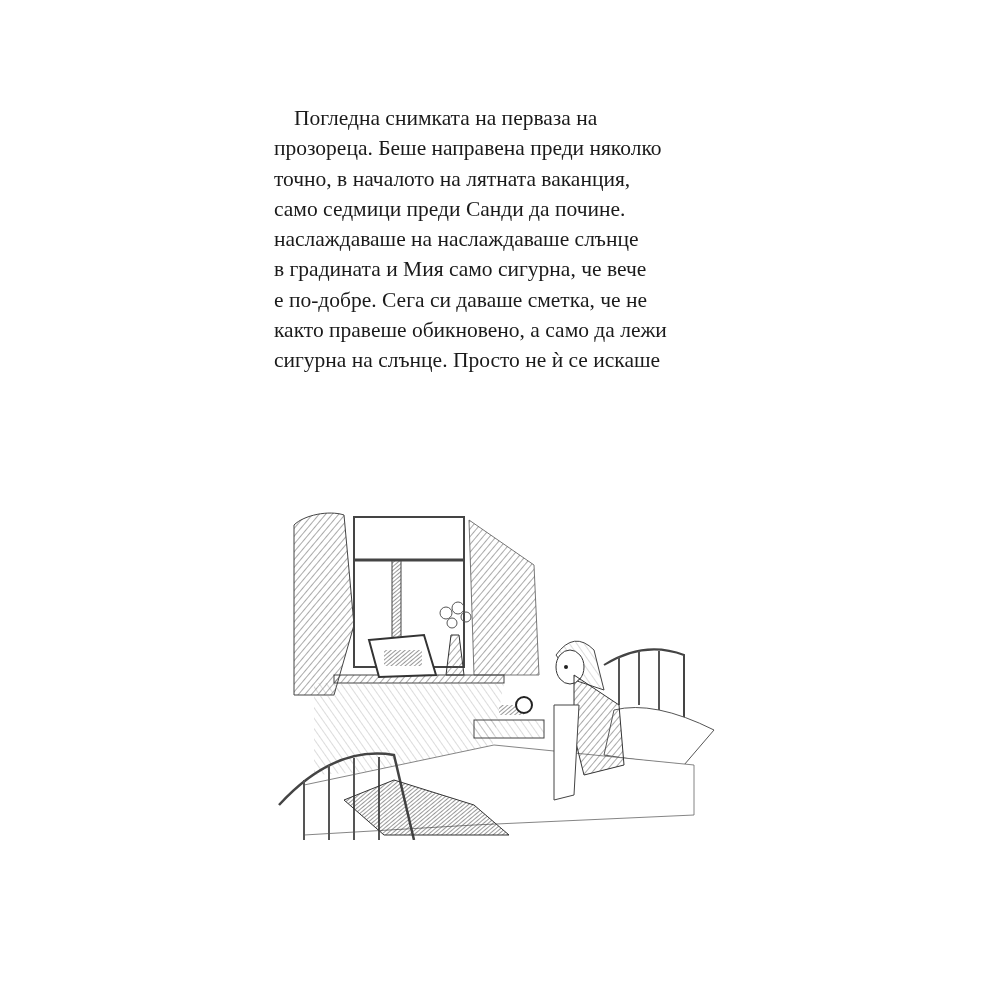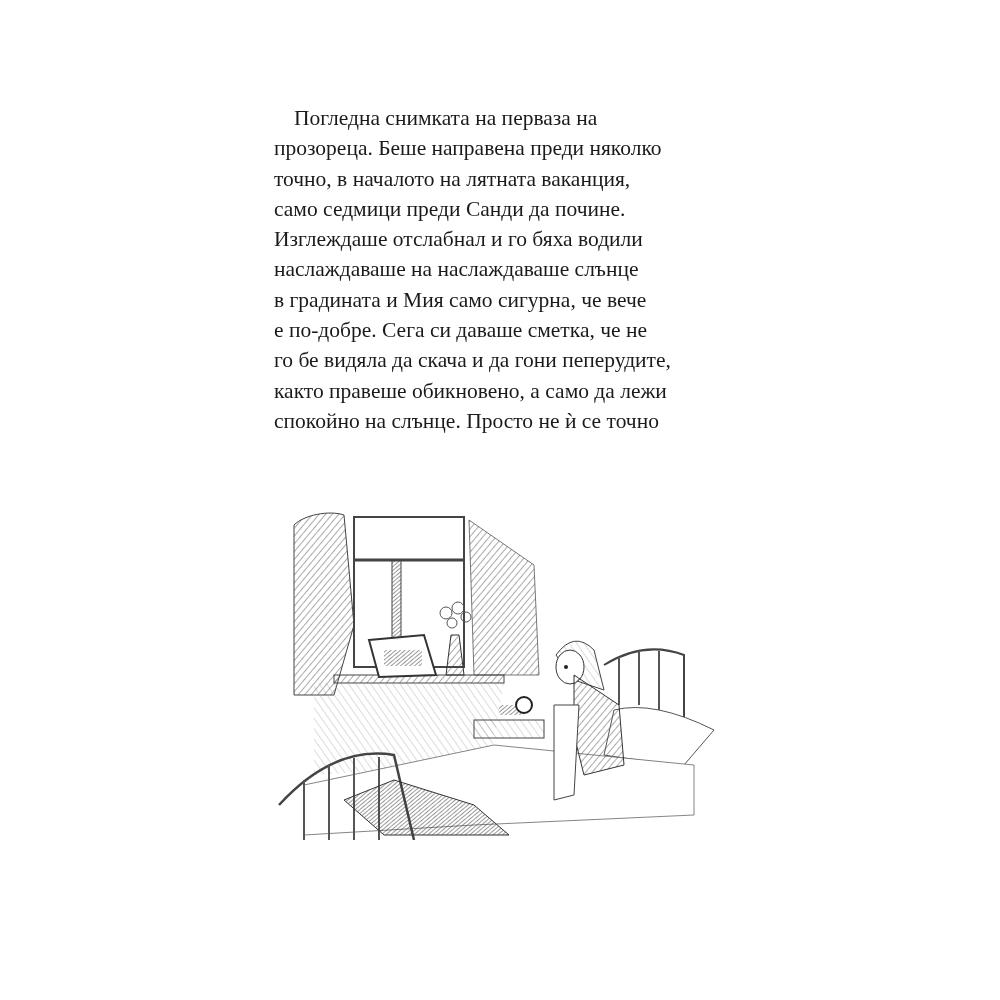--- a/index.html
+++ b/index.html
@@ -17,27 +17,25 @@
   </style>
 </head>
 <body>
 
 <div class="page">
   <div class="text-block">
     <span class="line indent">Погледна снимката на перваза на</span>
     <span class="line">прозореца. Беше направена преди няколко</span>
     <span class="line">точно, в началото на лятната ваканция,</span>
     <span class="line">само седмици преди Санди да почине.</span>
-    <span class="line">Изглеждаше отслабнал и го бяха водили</span>
     <span class="line">наслаждаваше на наслаждаваше слънце</span>
     <span class="line">в градината и Мия само сигурна, че вече</span>
     <span class="line">е по-добре. Сега си даваше сметка, че не</span>
-    <span class="line">го бе видяла да скача и да гони пеперудите,</span>
     <span class="line">както правеше обикновено, а само да лежи</span>
-    <span class="line">спокойно на слънце. Просто не ѝ се точно</span>
+    <span class="line">сигурна на слънце. Просто не ѝ се искаше</span>
   </div>
 
   <div class="illustration">
     <svg viewBox="0 0 460 335">
       <defs>
         <pattern id="hatch" width="5" height="5" patternUnits="userSpaceOnUse" patternTransform="rotate(40)">
           <line x1="0" y1="0" x2="0" y2="5" stroke="#555" stroke-width="1"></line>
         </pattern>
         <pattern id="hatchLight" width="6" height="6" patternUnits="userSpaceOnUse" patternTransform="rotate(-35)">
           <line x1="0" y1="0" x2="0" y2="6" stroke="#999" stroke-width="0.7"></line>

